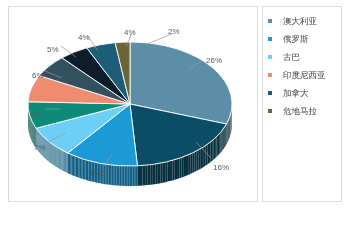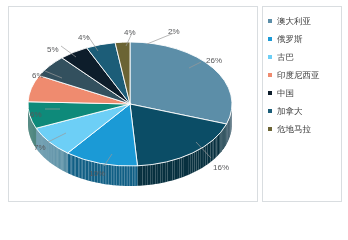--- a/index.html
+++ b/index.html
@@ -63,20 +63,21 @@
     flex:0 0 auto;
     margin-right:5px;
     display:inline-block;
   }
   .legend-label{
     font-size:8.5px;
     color:#404040;
     white-space:nowrap;
     font-family:"DejaVu Sans","Liberation Sans",sans-serif;
     line-height:10px;
+    margin-left:6px;
   }
 </style>
 </head>
 <body>
 
 <div id="chart-root">
 
   <div id="plot-frame"></div>
   <div id="legend-frame"></div>
 
@@ -332,24 +333,20 @@
       </div>
       <div class="legend-row">
         <span class="legend-swatch" style="background: rgb(109, 207, 246);"></span>
         <span class="legend-label">古巴</span>
       </div>
       <div class="legend-row">
         <span class="legend-swatch" style="background: rgb(239, 139, 111);"></span>
         <span class="legend-label">印度尼西亚</span>
       </div>
       <div class="legend-row">
-        <span class="legend-swatch" style="background: rgb(13, 29, 43);"></span>
-        <span class="legend-label">中国</span>
-      </div>
-      <div class="legend-row">
         <span class="legend-swatch" style="background: rgb(28, 93, 120);"></span>
         <span class="legend-label">加拿大</span>
       </div>
       <div class="legend-row">
         <span class="legend-swatch" style="background: rgb(107, 100, 52);"></span>
         <span class="legend-label">危地马拉</span>
       </div>
     </div>
 
 </div>

